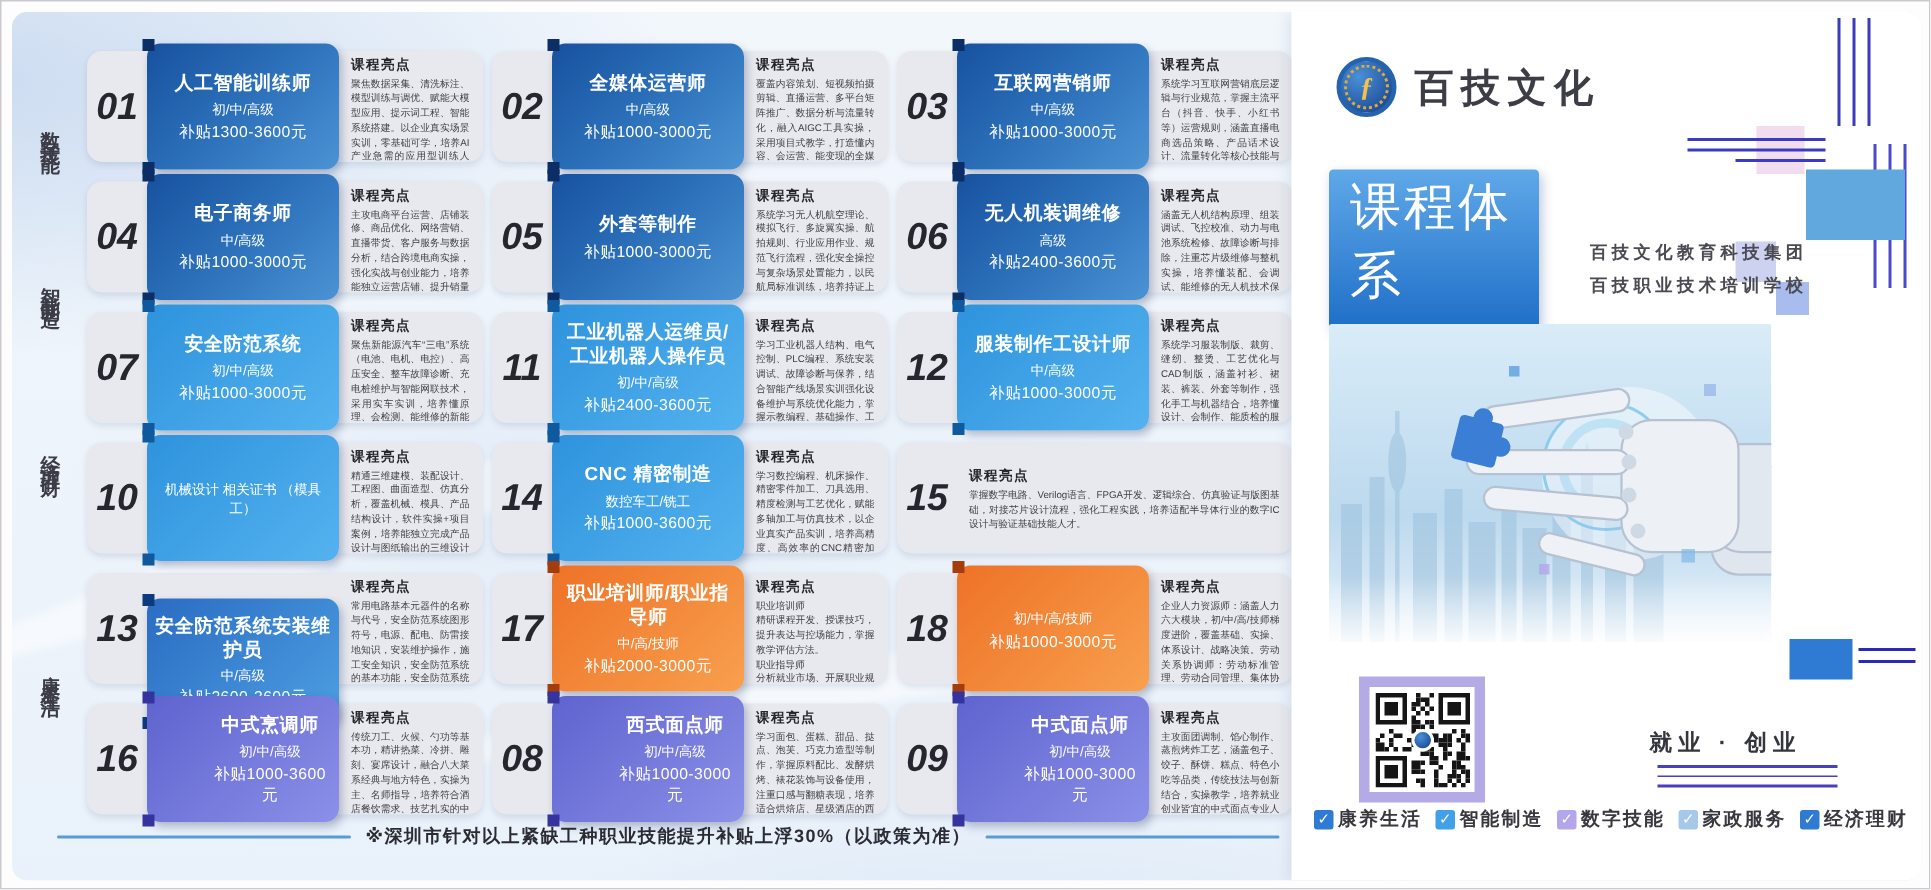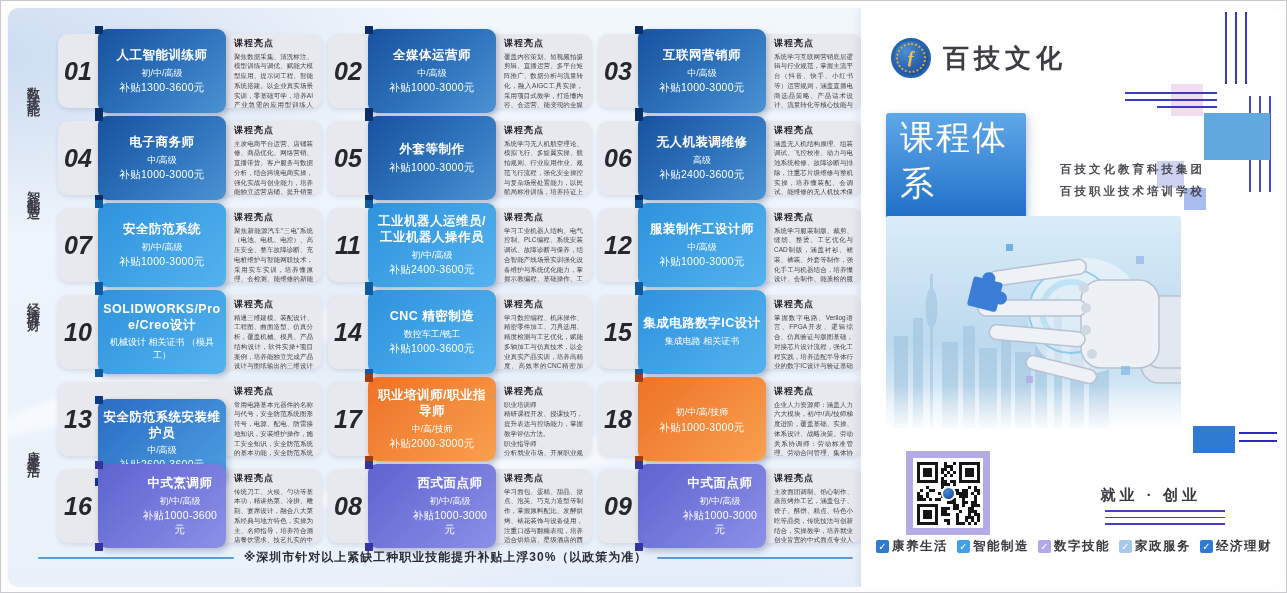--- a/index.html
+++ b/index.html
@@ -77,21 +77,21 @@
   .lavsq-b { position:absolute; right:75px; top:180px; width:22px; height:22px; background:#a9bcee; }
 
   .photo { position:absolute; left:25px; top:208px; width:295px; height:212px; overflow:hidden; border-radius:2px; }
   .bluesq-b { position:absolute; right:46px; top:418px; width:42px; height:27px; background:#2f7ad2; }
   .dbl-lines { position:absolute; right:4px; top:424px; display:flex; flex-direction:column; gap:6px; }
   .dbl-lines i { display:block; width:38px; height:2px; background:#2a2ab8; }
 
   .qr-wrap { position:absolute; left:45px; top:443px; width:84px; height:84px; background:#b4aae6; padding:7px; }
   .qr-inner { width:70px; height:70px; background:#fff; position:relative; display:flex; align-items:center; justify-content:center; }
   .qr-logo { position:absolute; width:15px; height:15px; border-radius:50%; background:radial-gradient(circle at 35% 30%,#4a90d8,#123c86); border:2px solid #fff; }
-  .slogan { position:absolute; right:80px; top:478px; font-size:15px; font-weight:800; color:#35353d; letter-spacing:4px;font-family:Liberation Serif, serif; }
+  .slogan { position:absolute; right:80px; top:478px; font-size:15px; font-weight:800; color:#35353d; letter-spacing:4px; }
   .slogan-lines { position:absolute; right:56px; top:502px; display:flex; flex-direction:column; gap:5px; align-items:flex-end; }
   .slogan-lines i { display:block; width:120px; height:1.5px; background:#4a3fc0; }
 
   .tags { position:absolute; left:20px; right:14px; top:530px; display:flex; gap:9px; justify-content:center; }
   .tag { display:flex; align-items:center; gap:3px; }
   .tag-box { width:13px; height:13px; border-radius:2px; color:#fff; font-size:10px; line-height:13px; text-align:center; flex:none; }
   .tag-label { font-size:12.5px; font-weight:800; color:#38383f; letter-spacing:1.5px; white-space:nowrap; }
 </style>
 </head>
 <body>
@@ -224,21 +224,20 @@
             <div class="csub">补贴1000-3000元</div>
           </div>
           <div class="hl">
             <div class="hl-title">课程亮点</div>
             <div class="hl-body">系统学习服装制版、裁剪、缝纫、整烫、工艺优化与CAD制版，涵盖衬衫、裙装、裤装、外套等制作，强化手工与机器结合，培养懂设计、会制作、能质检的服装制作技能人才。</div>
           </div>
         </div>
         <div class="card">
           <div class="num">10</div>
           <div class="chip theme-sky">
-            <div class="cname">SOLIDWORKS/Proe/Creo设计</div>
             <div class="clevel">机械设计 相关证书 （模具工）</div>
             <div class="csub"></div>
           </div>
           <div class="hl">
             <div class="hl-title">课程亮点</div>
             <div class="hl-body">精通三维建模、装配设计、工程图、曲面造型、仿真分析，覆盖机械、模具、产品结构设计，软件实操+项目案例，培养能独立完成产品设计与图纸输出的三维设计技能人才。</div>
           </div>
         </div>
         <div class="card">
           <div class="num">14</div>
@@ -247,25 +246,20 @@
             <div class="clevel">数控车工/铣工</div>
             <div class="csub">补贴1000-3600元</div>
           </div>
           <div class="hl">
             <div class="hl-title">课程亮点</div>
             <div class="hl-body">学习数控编程、机床操作、精密零件加工、刀具选用、精度检测与工艺优化，赋能多轴加工与仿真技术，以企业真实产品实训，培养高精度、高效率的CNC精密加工技能人才。</div>
           </div>
         </div>
         <div class="card">
           <div class="num">15</div>
-          <div class="chip theme-sky">
-            <div class="cname">集成电路数字IC设计</div>
-            <div class="clevel">集成电路 相关证书</div>
-            <div class="csub"></div>
-          </div>
           <div class="hl">
             <div class="hl-title">课程亮点</div>
             <div class="hl-body">掌握数字电路、Verilog语言、FPGA开发、逻辑综合、仿真验证与版图基础，对接芯片设计流程，强化工程实践，培养适配半导体行业的数字IC设计与验证基础技能人才。</div>
           </div>
         </div>
         <div class="card">
           <div class="num">13</div>
           <div class="chip theme-blue">
             <div class="cname">安全防范系统安装维护员</div>
             <div class="clevel">中/高级</div>

